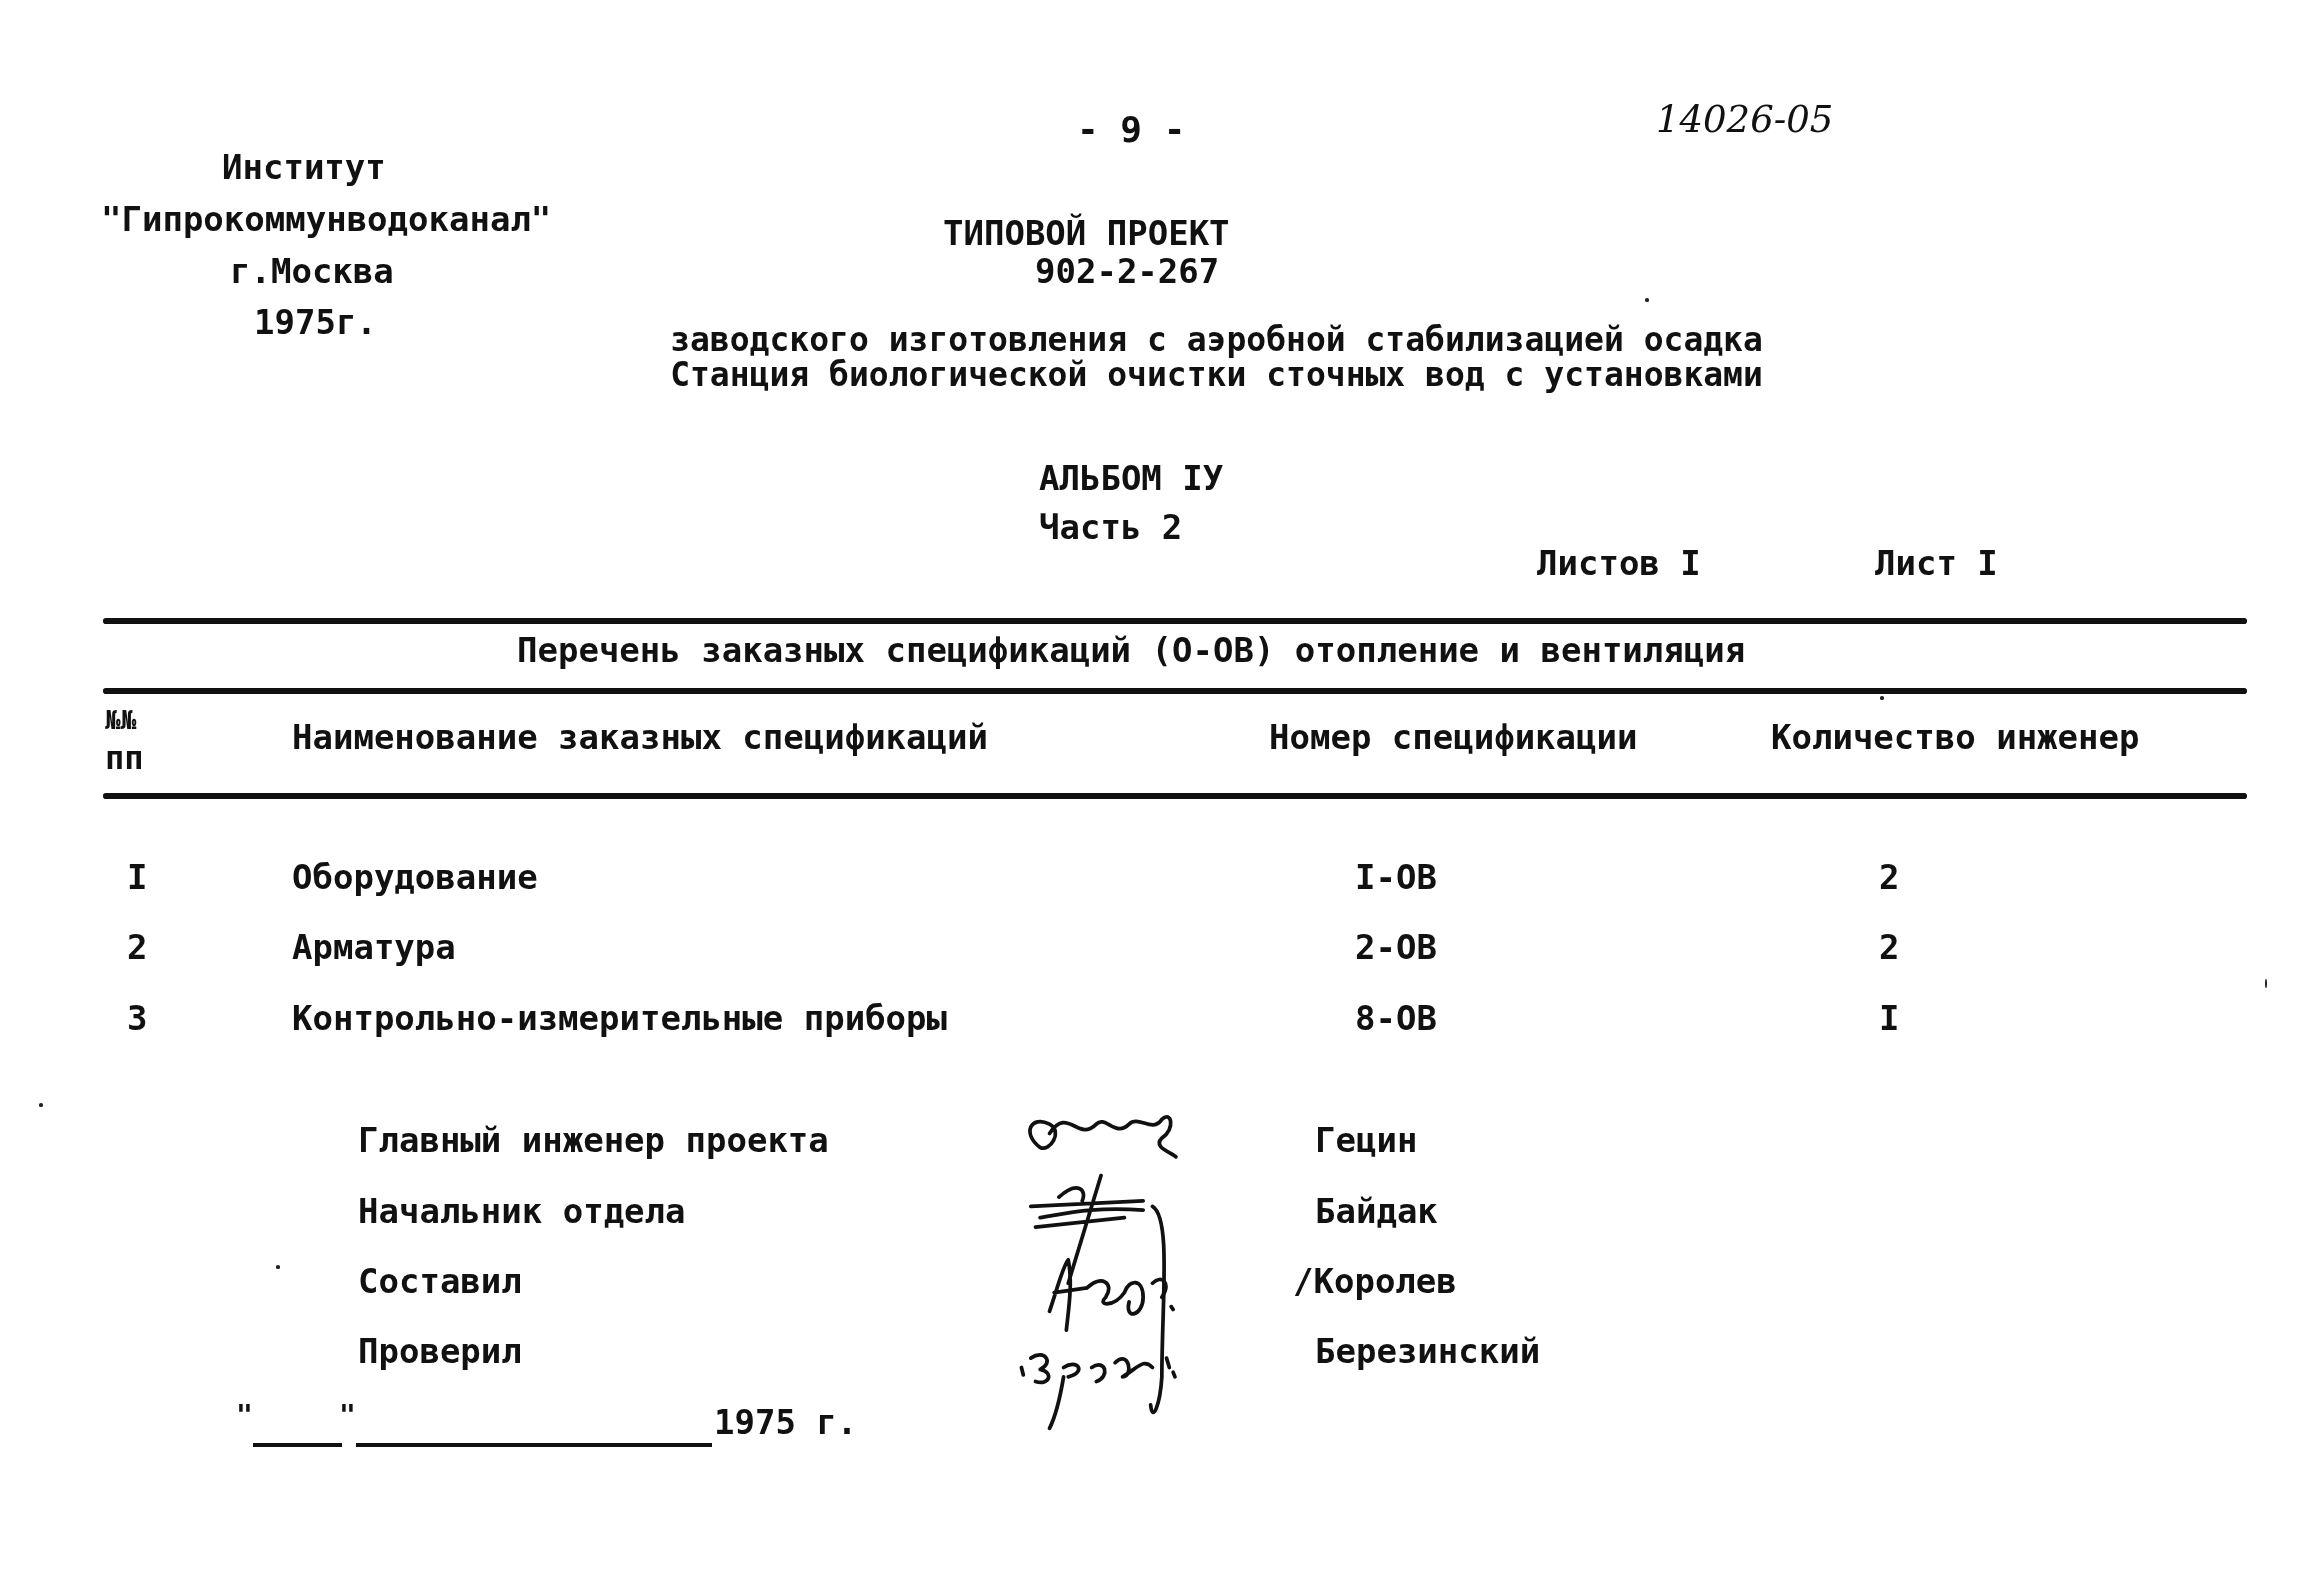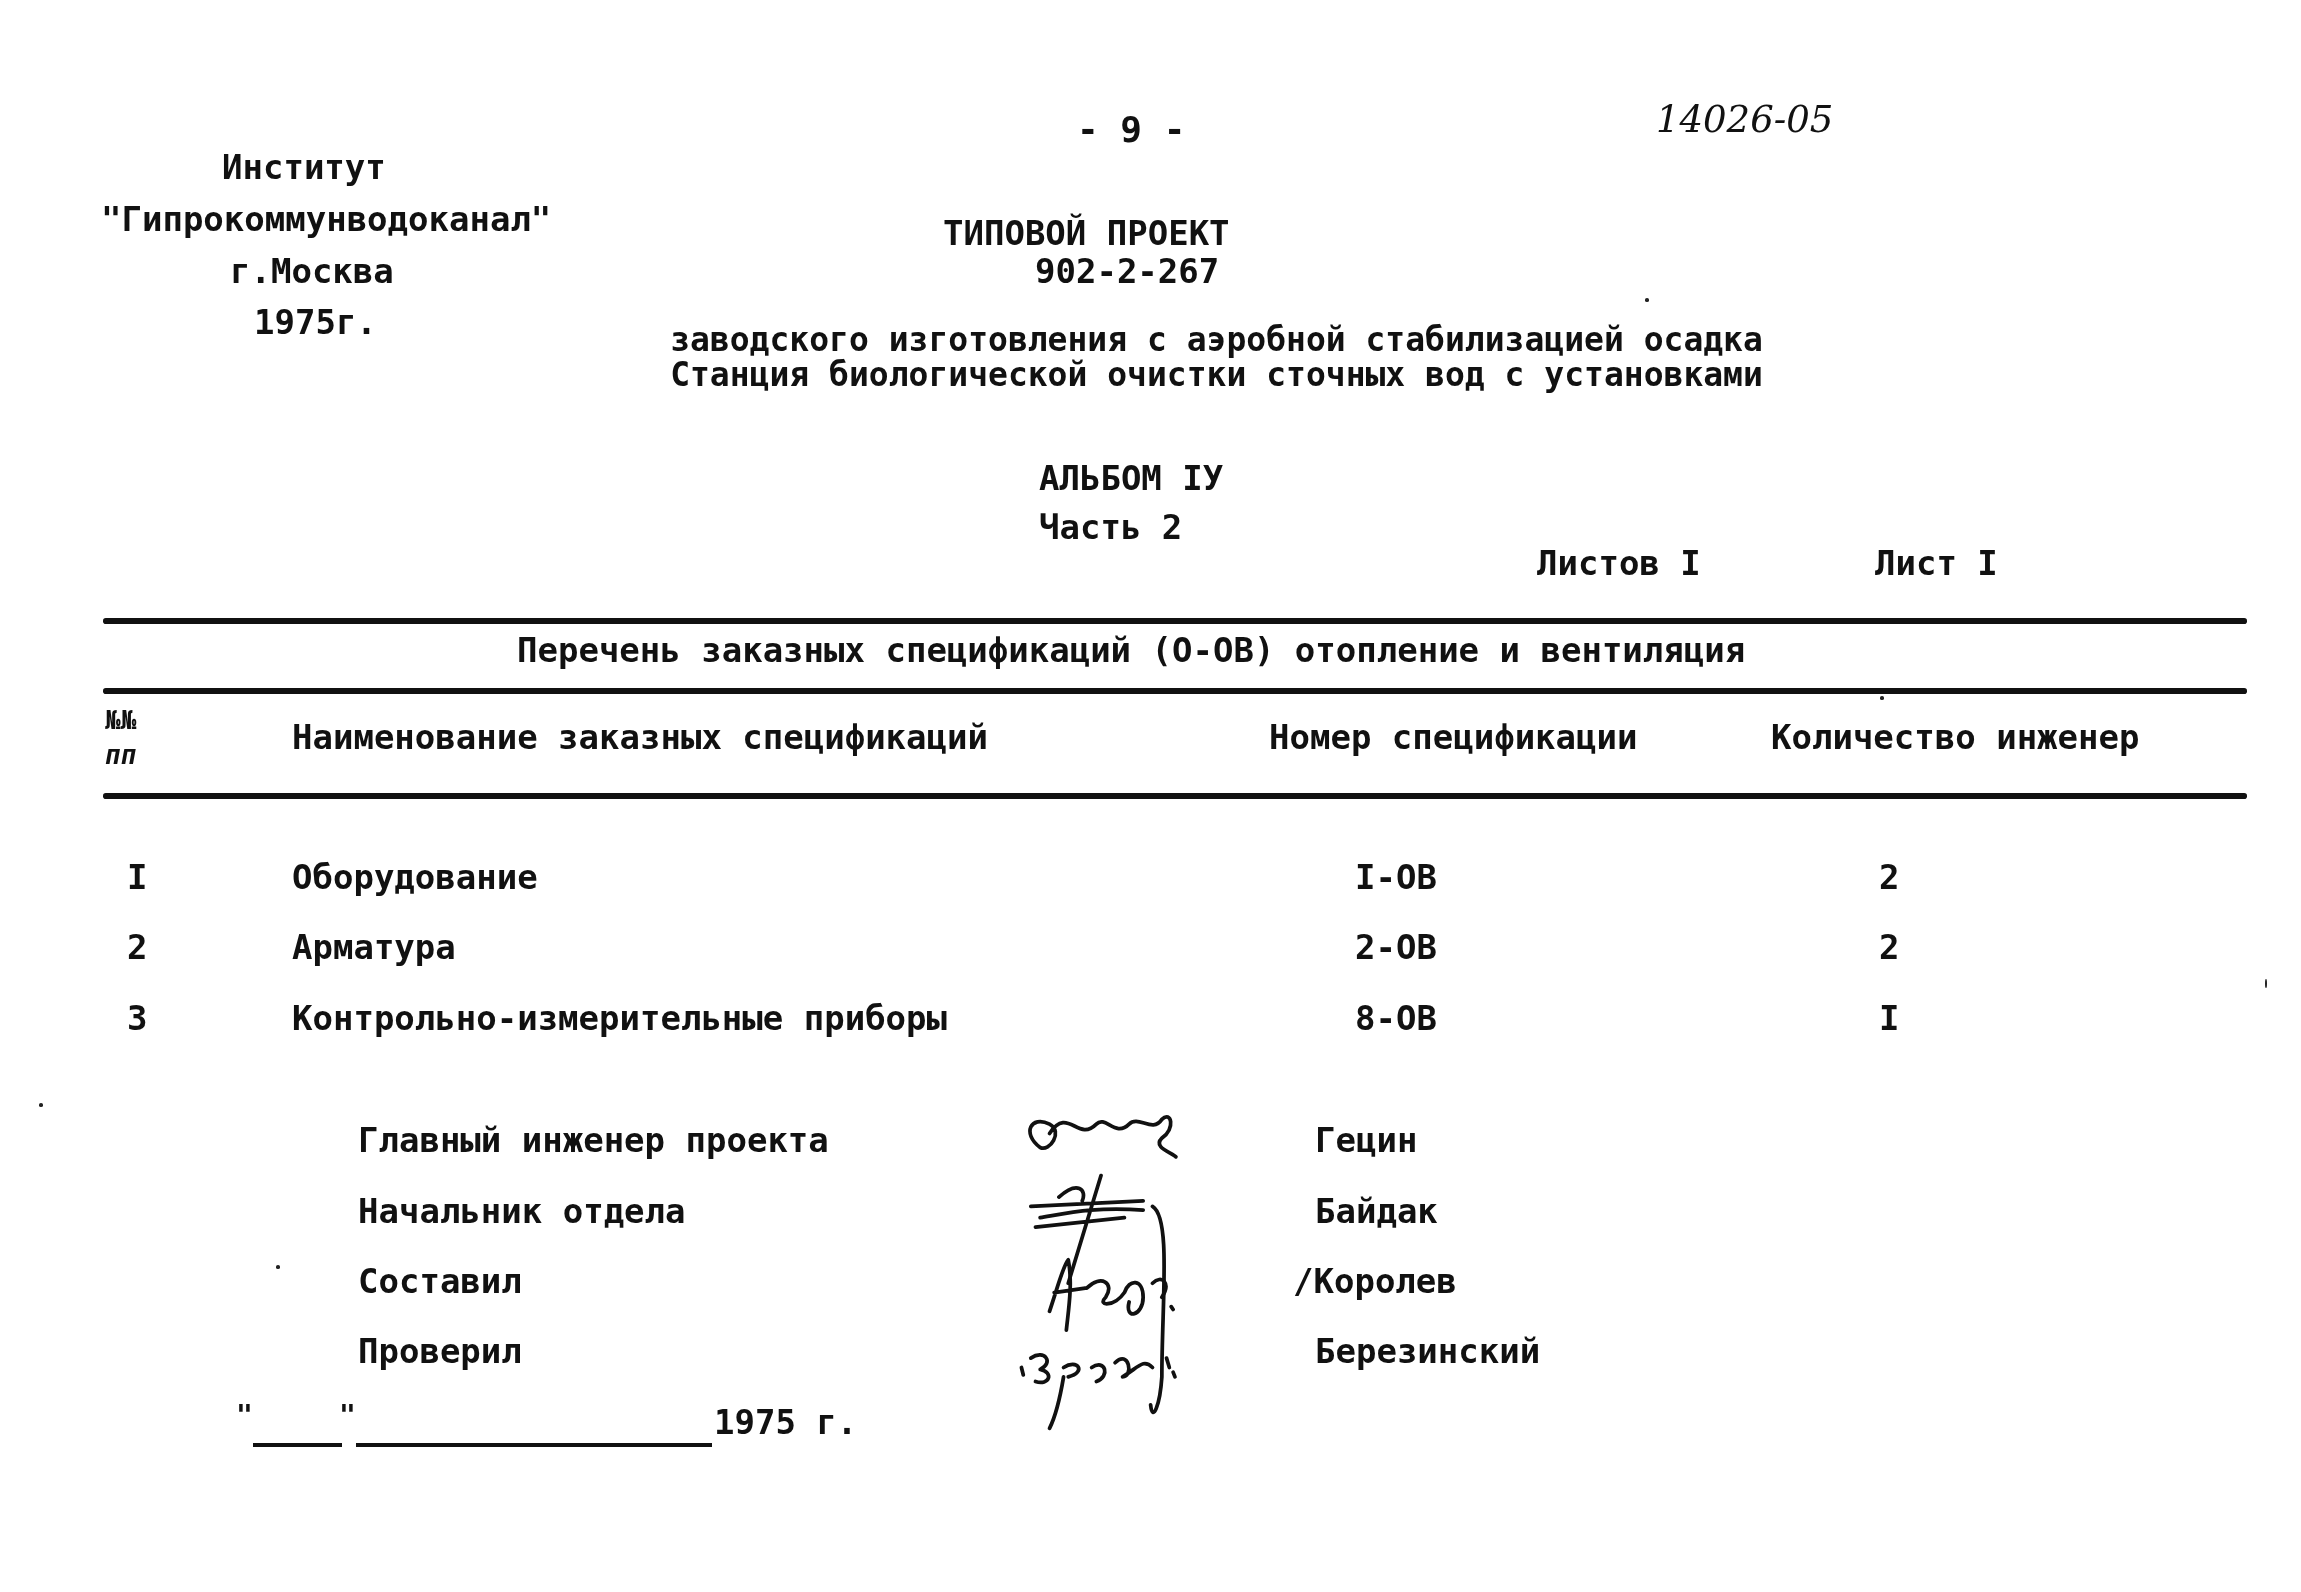--- a/index.html
+++ b/index.html
@@ -40,21 +40,21 @@
   <div class="t" style="left:1875px; top:546px;">Лист I</div>
 </div>
 
 <div>
   <div class="rule" style="top:618px;"></div>
   <div class="t" style="left:517px; top:633px;">Перечень заказных спецификаций (О-ОВ) отопление и вентиляция</div>
   <div class="rule" style="top:688px;"></div>
 
   <div>
     <div class="t" style="left:105px; top:707px; font-size:26px;">№№</div>
-    <div class="t" style="left:105px; top:742px; font-size:26px;font-style:italic;">пп</div>
+    <div class="t" style="left:105px; top:742px; font-size:32px;">пп</div>
     <div class="t" style="left:292px; top:720px;">Наименование заказных спецификаций</div>
     <div class="t" style="left:1269px; top:720px;">Номер спецификации</div>
     <div class="t" style="left:1771px; top:720px;">Количество инженер</div>
   </div>
   <div class="rule" style="top:793px;"></div>
 
   <div>
     <div class="t" style="left:127px; top:860px;">I</div>
     <div class="t" style="left:292px; top:860px;">Оборудование</div>
     <div class="t" style="left:1355px; top:860px;">I-ОВ</div>

